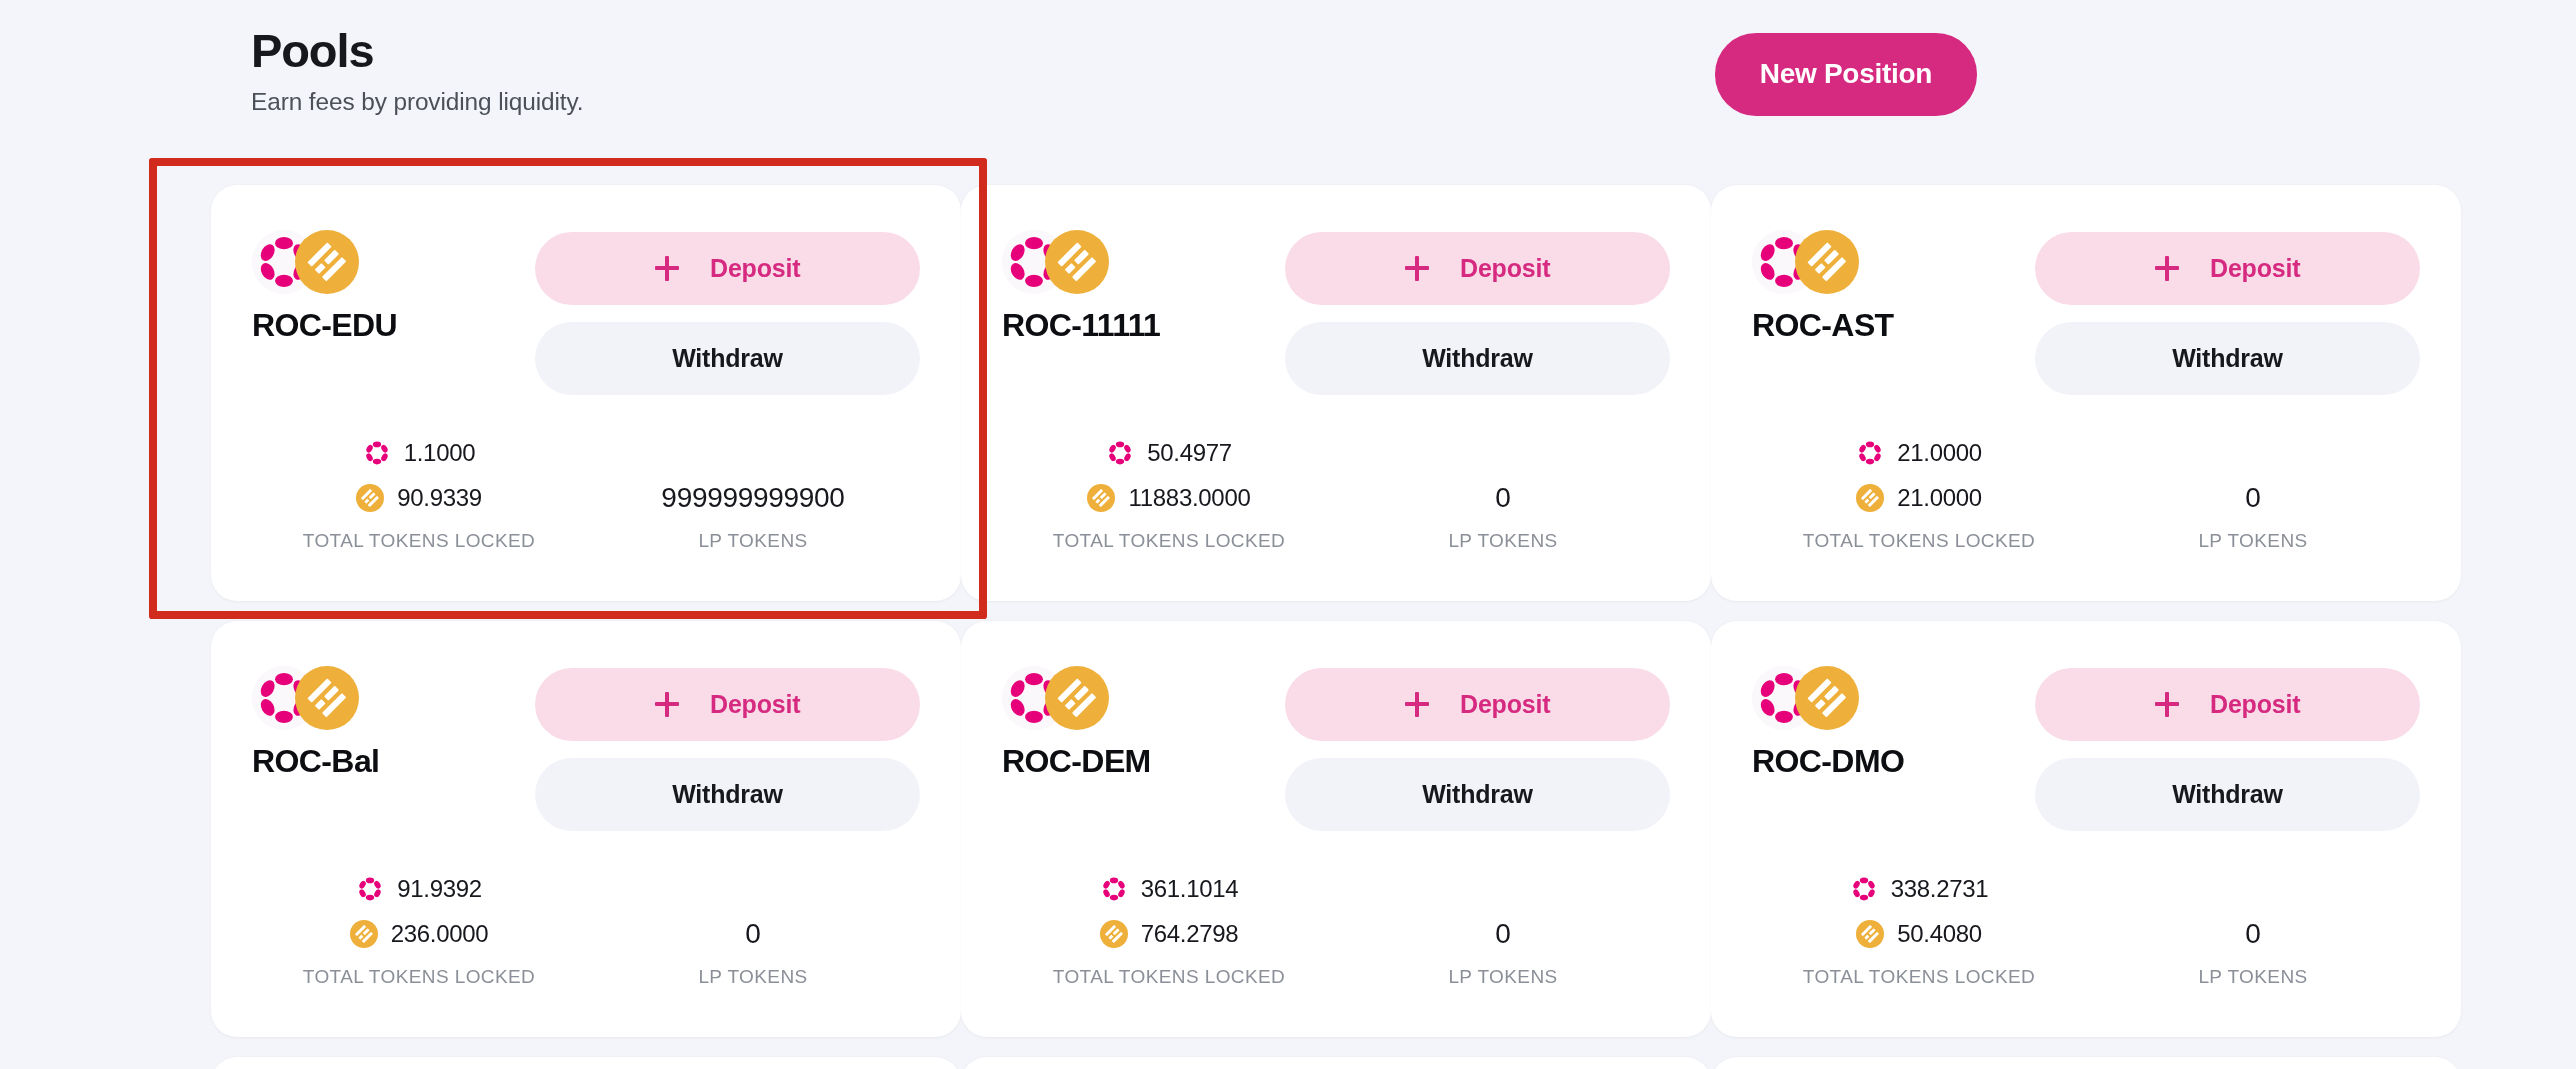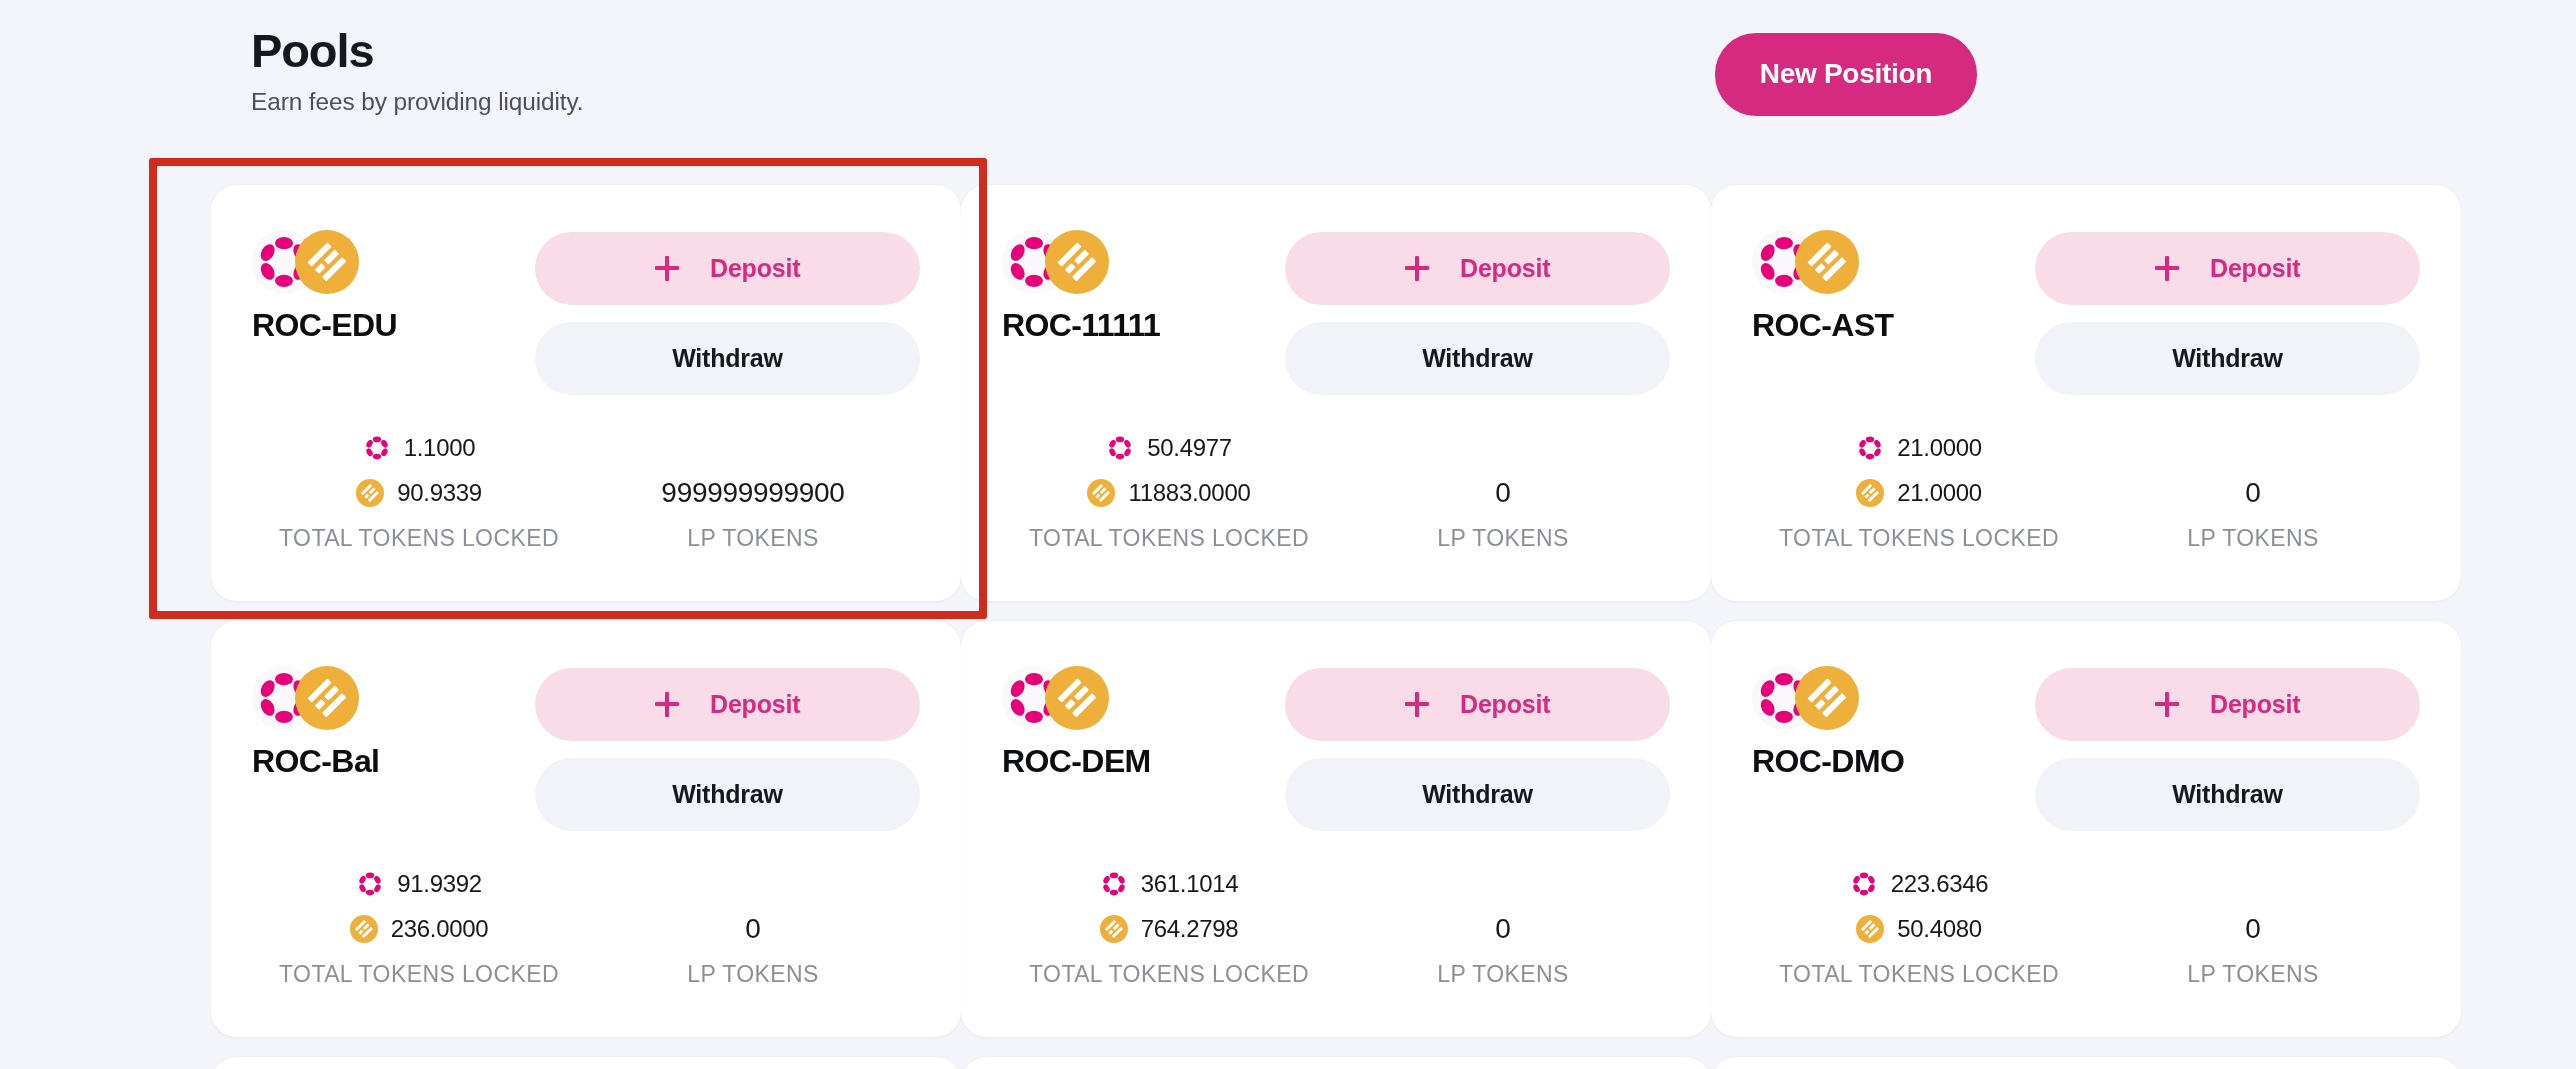--- a/index.html
+++ b/index.html
@@ -186,21 +186,21 @@
   .stat-line .amount {
     font-size: 24px;
     font-weight: 400;
     color: #16181d;
     letter-spacing: -0.3px;
     white-space: nowrap;
   }
   .mini-icon { width: 28px; height: 28px; display: block; flex: none; }
   .stat-caption {
     margin-top: 9.4px;
-    font-size: 23px;
+    font-size: 19px;
     font-weight: 400;
     letter-spacing: 0.4px;
     color: #8b8f98;
     white-space: nowrap;
   }
   .lp-col {
     flex: 1;
     display: flex;
     flex-direction: column;
     align-items: center;
@@ -634,21 +634,21 @@
         <div class="stats-col">
           <div class="stat-line">
             <span class="mini-icon"><svg viewBox="0 0 30 30" xmlns="http://www.w3.org/2000/svg">
                     <ellipse cx="15.00" cy="5.80" rx="4.4" ry="3.0" fill="#e6007a" transform="rotate(0 15.00 5.80)"></ellipse>
                     <ellipse cx="22.97" cy="10.40" rx="4.4" ry="3.0" fill="#e6007a" transform="rotate(60 22.97 10.40)"></ellipse>
                     <ellipse cx="22.97" cy="19.60" rx="4.4" ry="3.0" fill="#e6007a" transform="rotate(120 22.97 19.60)"></ellipse>
                     <ellipse cx="15.00" cy="24.20" rx="4.4" ry="3.0" fill="#e6007a" transform="rotate(180 15.00 24.20)"></ellipse>
                     <ellipse cx="7.03" cy="19.60" rx="4.4" ry="3.0" fill="#e6007a" transform="rotate(240 7.03 19.60)"></ellipse>
                     <ellipse cx="7.03" cy="10.40" rx="4.4" ry="3.0" fill="#e6007a" transform="rotate(300 7.03 10.40)"></ellipse>
                   </svg></span>
-            <span class="amount">223.6346</span>
+            <span class="amount">338.2731</span>
           </div>
           <div class="stat-line">
             <span class="mini-icon"><svg viewBox="0 0 30 30" xmlns="http://www.w3.org/2000/svg">
     <circle cx="15" cy="15" r="15" fill="#eeb03b"></circle>
     <g transform="rotate(-45 15 15)" fill="#ffffff">
       <rect x="8" y="8.2" width="14" height="3.1" rx="0.6"></rect>
       <rect x="8" y="13.4" width="4.6" height="3.1" rx="0.6"></rect>
       <rect x="14.6" y="13.4" width="7.4" height="3.1" rx="0.6"></rect>
       <rect x="8" y="18.6" width="14" height="3.1" rx="0.6"></rect>
     </g>

